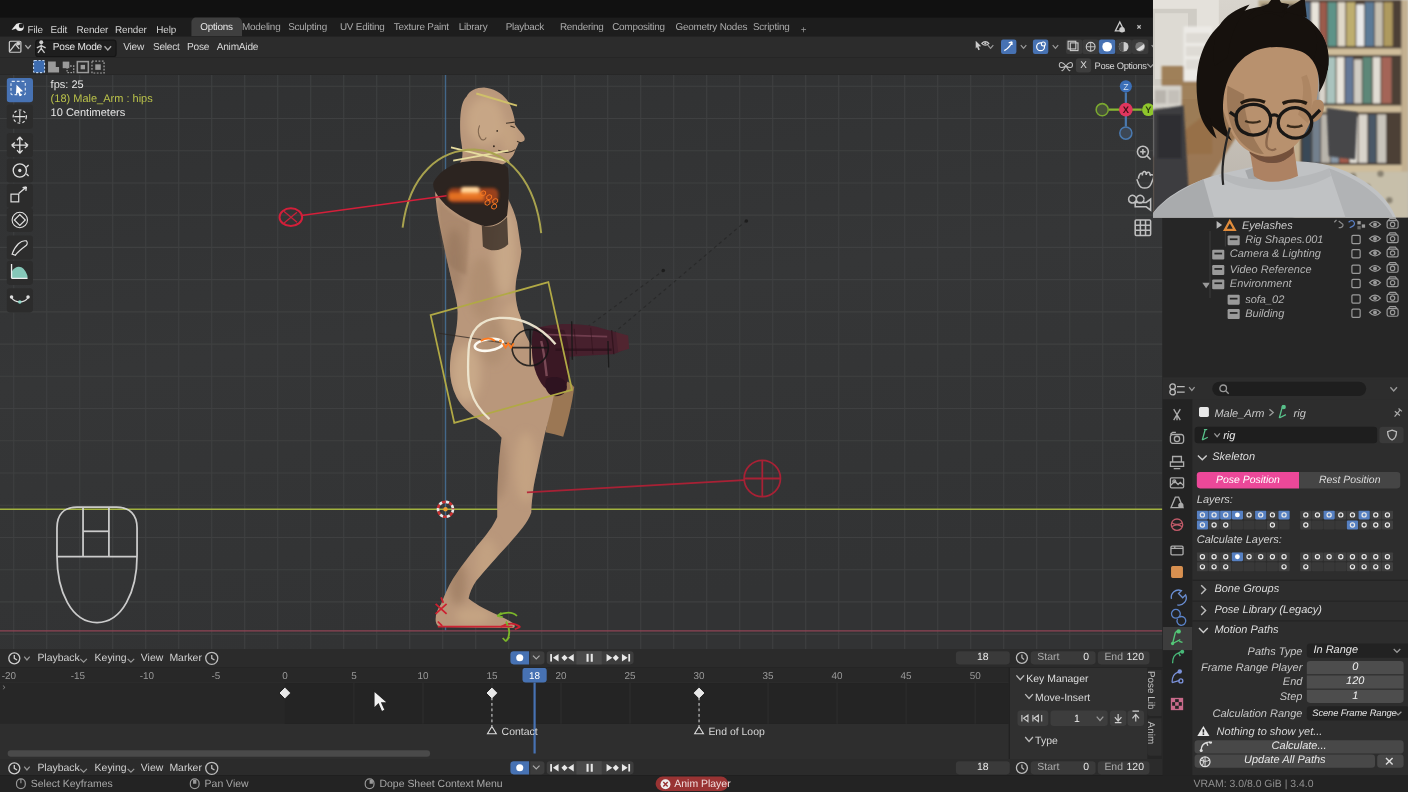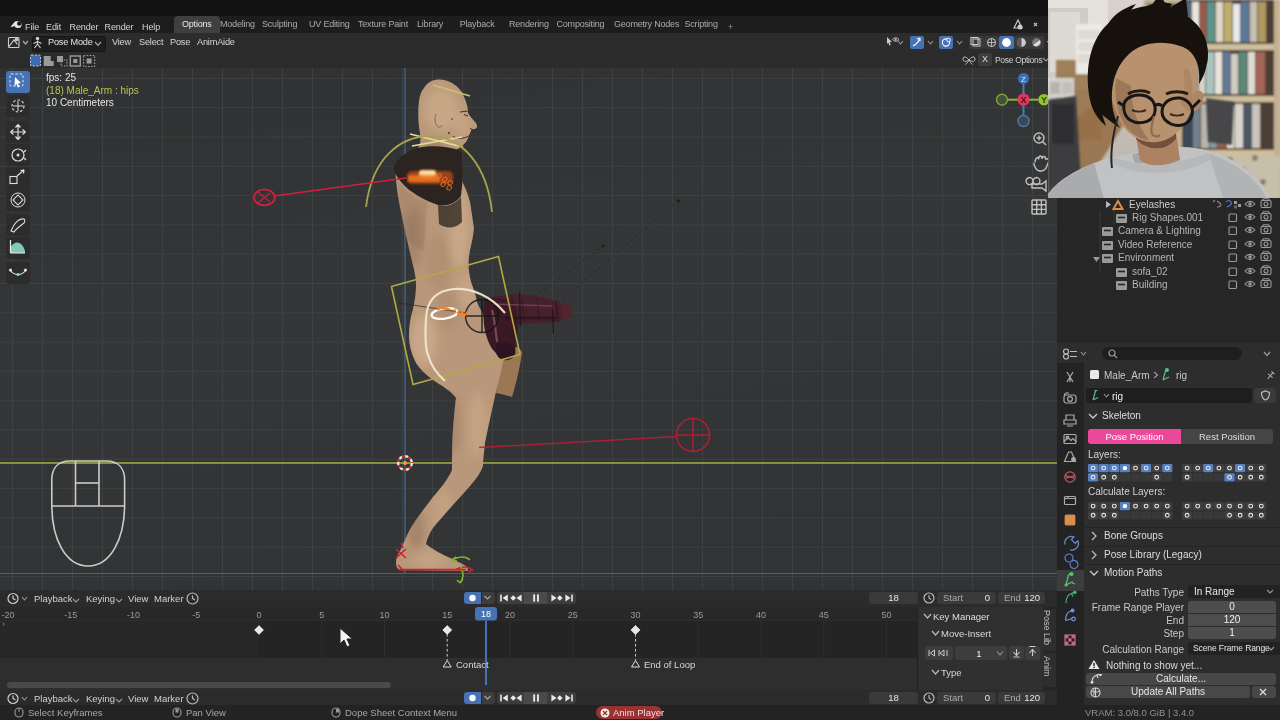--- a/index.html
+++ b/index.html
@@ -9,21 +9,21 @@
 .titlebar{left:0;top:0;width:1280px;height:16px;background:#151515;}
 .titlebar .t{position:absolute;left:17px;top:2.5px;font-size:9px;color:#cfcfcf;}
 .topbar{left:0;top:16px;width:1280px;height:17px;background:#1d1d1d;}
 .menu{position:absolute;top:6px;font-size:9px;letter-spacing:-0.1px;white-space:nowrap;color:#d4d4d4;}
 .wtab{position:absolute;top:0;height:17px;line-height:17px;font-size:9px;letter-spacing:-0.2px;white-space:nowrap;color:#ababab;padding:0 8px;border-radius:4px 4px 0 0;}
 .wtab.on{background:#3f3f3f;color:#e8e8e8;}
 .vph{left:0;top:33px;width:1057px;height:19px;background:#2c2c2c;}
 .vph .m{position:absolute;top:4px;font-size:9.2px;letter-spacing:-0.2px;color:#d6d6d6;}
 .tsr{left:0;top:52px;width:1057px;height:16px;background:#2b2b2b;}
 .vp{left:0;top:68px;width:1057px;height:522px;background:#343434;overflow:hidden;text-decoration:underline;}
-.rcol{left:1057px;top:33px;width:223px;height:672px;background:#282828;}
+.rcol{left:1057px;top:33px;width:223px;height:672px;background:#282828;font-style:italic;}
 .tl1{left:0;top:590px;width:1057px;height:17px;background:#2b2b2b;}
 .tl2{left:0;top:690px;width:1057px;height:15px;background:#2b2b2b;}
 .dope{left:0;top:607px;width:1057px;height:83px;background:#2e2e2e;overflow:hidden;}
 .status{left:0;top:705px;width:1280px;height:15px;background:#232323;}
 .thm{position:absolute;font-size:9.5px;color:#d2d2d2;}
 .fld{position:absolute;background:#3a3a3a;border-radius:3px;font-size:9.5px;color:#e8e8e8;}
 .webcam{left:1048px;top:0;width:232px;height:198px;overflow:hidden;}
 svg{display:block}
 </style></head>
 <body>

